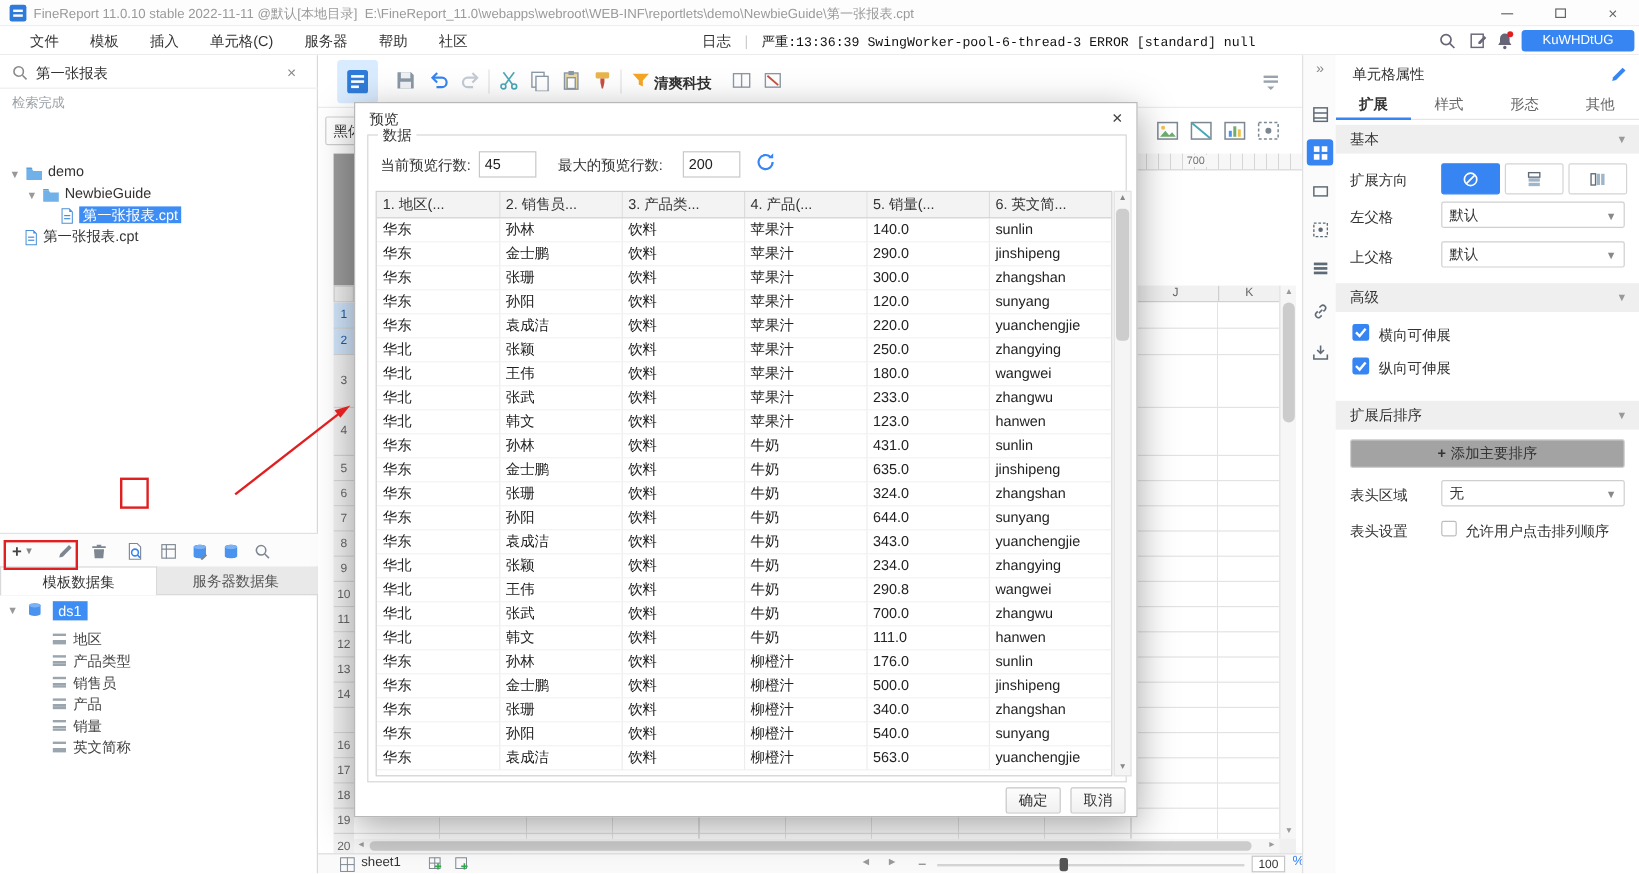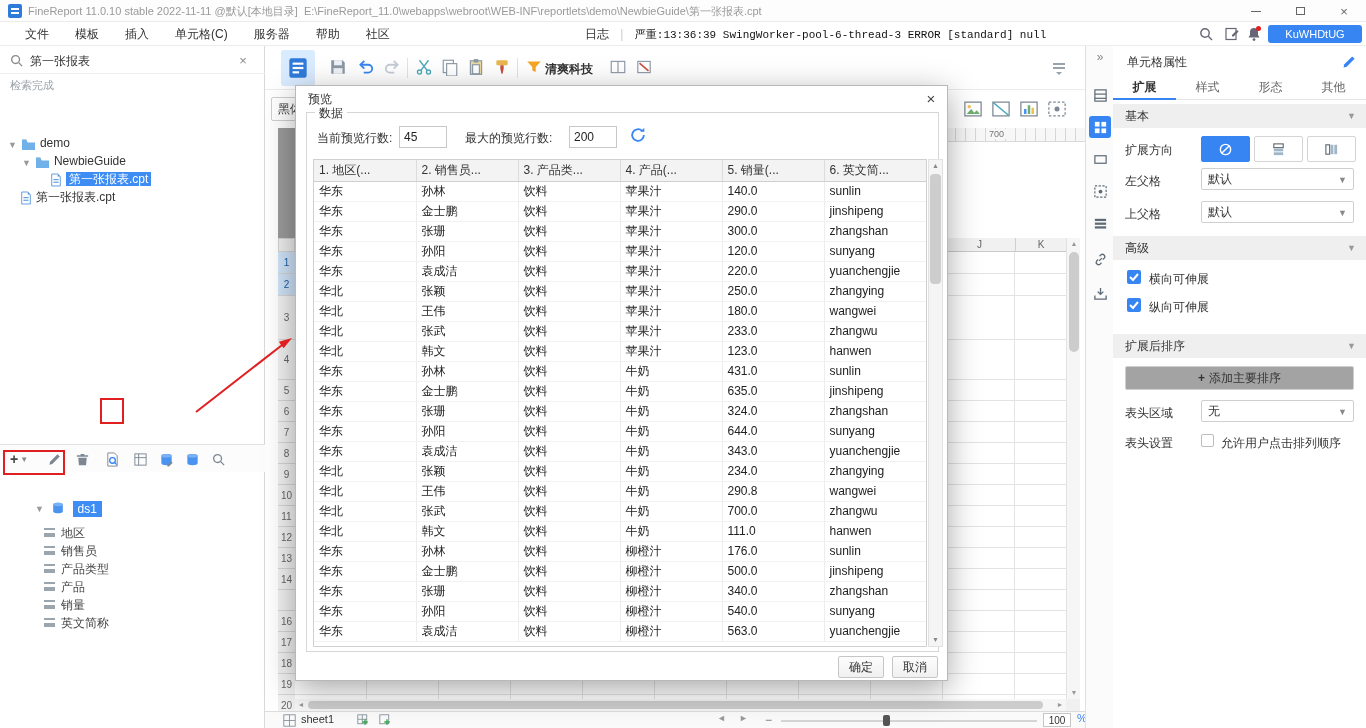--- a/index.html
+++ b/index.html
@@ -40,21 +40,21 @@
 .expander { color:#999; font-size:9px; margin-right:4px; vertical-align:1px; }
 .tree-label { font-size:12px; color:#333; vertical-align:2px; }
 .tree-label.sel { background:#3d8df5; color:#fff; padding:0 3px; }
 .t-icon { display:inline-block; vertical-align:-2px; margin-right:4px; }
 #ds-toolbar { position:absolute; left:0; top:398px; width:265px; height:28px; border-top:1px solid #e2e2e2; background:#fcfcfc; }
 .dtb { position:absolute; top:4px; width:20px; height:20px; display:flex; align-items:center; justify-content:center; }
 .redbox { position:absolute; border:2px solid #e02020; z-index:40; pointer-events:none; }
 #ds-tabs { position:absolute; left:0; top:426px; width:265px; height:24px; background:#e9e9e9; border-bottom:1px solid #d9d9d9; }
 .ds-tab { position:absolute; top:0; height:24px; line-height:24px; text-align:center; font-size:12px; color:#555; }
 .ds-tab.active { background:#fff; border:1px solid #d9d9d9; border-bottom:none; color:#333; }
-#ds1-row { position:absolute; left:0; top:452px; width:265px; height:22px; line-height:22px;padding-left:29px; }
+#ds1-row { position:absolute; left:0; top:452px; width:265px; height:22px; line-height:22px; }
 #ds1-chip { background:#3d8df5; color:#fff; padding:1px 5px; font-size:12px; }
 #fields { position:absolute; left:0; top:478px; width:265px; }
 .field-row { height:18px; line-height:18px; padding-left:44px; white-space:nowrap; }
 .field-icon { display:inline-block; width:11px; height:9px; margin-right:6px; border-top:2px solid #9aa5ae; border-bottom:2px solid #9aa5ae; background:linear-gradient(#fff 0 3px,#9aa5ae 3px 5px,#fff 5px); }
 .field-label { font-size:12px; color:#444; }
 
 
 #toolbar1 { position:absolute; left:265px; top:46px; width:820px; height:44px; background:#fff; border-bottom:1px solid #ebebeb; }
 #toolbar2 { position:absolute; left:265px; top:90px; width:820px; height:38px; background:#fff; }
 .tb-icon { position:absolute; width:20px; height:20px; }
@@ -285,40 +285,44 @@
           </svg>
         </span>
       <span class="dtb" style="left:208px;">
           <svg viewBox="0 0 16 16" width="15" height="15">
             <circle cx="7" cy="7" r="4.2" fill="none" stroke="#7c8792" stroke-width="1.4"></circle>
             <line x1="10.3" y1="10.3" x2="14" y2="14" stroke="#7c8792" stroke-width="1.4"></line>
           </svg>
         </span>
     </div>
 
+    <div id="ds-tabs">
+      <div class="ds-tab active" style="left:0;width:131px;">模板数据集</div>
+      <div class="ds-tab" style="left:131px;width:131px;">服务器数据集</div>
+    </div>
 
     <div id="ds1-row">
       <span class="expander" style="margin-left:6px;">▼</span>
       <span class="t-icon"><svg viewBox="0 0 16 16" width="14" height="14">
             <path d="M2.5 4c0-1.3 2.4-2 5.5-2s5.5.7 5.5 2v8c0 1.3-2.4 2-5.5 2s-5.5-.7-5.5-2V4z" fill="#4a94f0"></path>
             <ellipse cx="8" cy="4" rx="5.5" ry="1.9" fill="#7ab2f5"></ellipse>
           </svg></span>
       <span id="ds1-chip">ds1</span>
     </div>
 
     <div id="fields">
 
     <div class="field-row">
         <span class="field-icon"></span><span class="field-label">地区</span>
       </div>
         <div class="field-row">
+        <span class="field-icon"></span><span class="field-label">产品类型</span>
+      </div>
+        <div class="field-row">
         <span class="field-icon"></span><span class="field-label">销售员</span>
-      </div>
-        <div class="field-row">
-        <span class="field-icon"></span><span class="field-label">产品类型</span>
       </div>
         <div class="field-row">
         <span class="field-icon"></span><span class="field-label">产品</span>
       </div>
         <div class="field-row">
         <span class="field-icon"></span><span class="field-label">销量</span>
       </div>
         <div class="field-row">
         <span class="field-icon"></span><span class="field-label">英文简称</span>
       </div>

